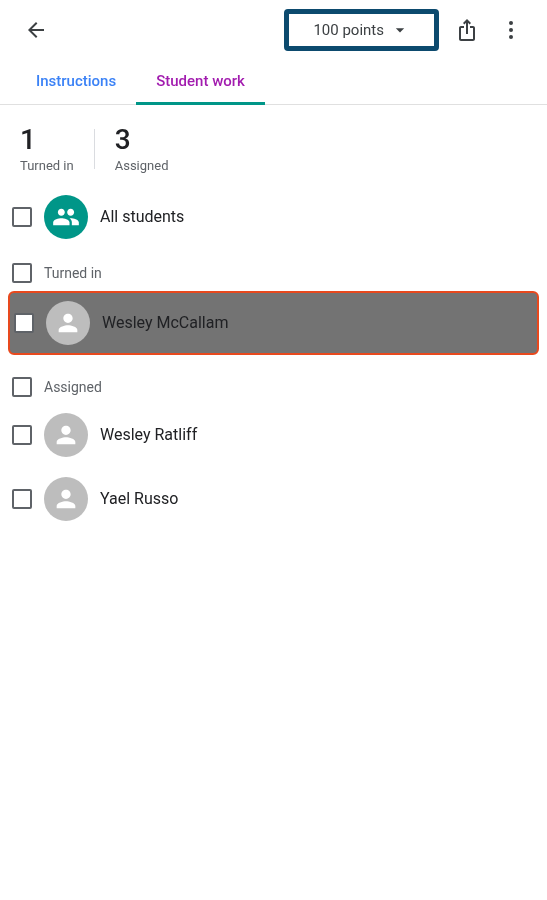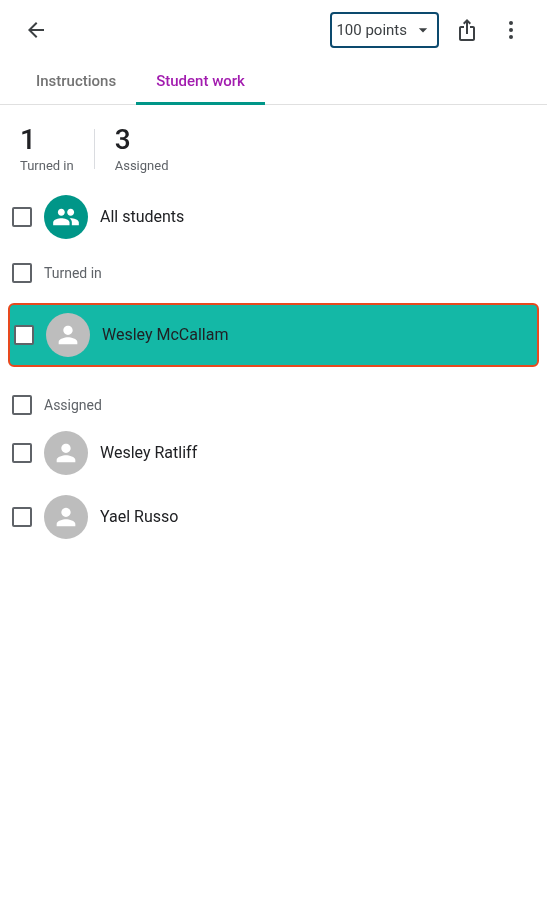--- a/index.html
+++ b/index.html
@@ -25,23 +25,23 @@
       align-items: center;
       justify-content: center;
       cursor: pointer;
       border-radius: 50%;
       flex-shrink: 0;
     }
     .header-spacer { flex: 1; }
     .points-dropdown {
       display: flex;
       align-items: center;
-      border: 2px solid #0c4a6e;
+      border: 5px solid #0c4a6e;
       border-radius: 4px;
-      padding: 6px 4px;
+      padding: 6px 24px;
       cursor: pointer;
       background: #fff;
       gap: 6px;
       font-size: 15px;
       color: #3c4043;
     }
     .header-icons {
       display: flex;
       align-items: center;
       margin-left: 8px;
@@ -59,21 +59,21 @@
 
     
     .tabs {
       display: flex;
       border-bottom: 1px solid #e0e0e0;
       padding: 0 16px;
     }
     .tab {
       padding: 12px 20px;
       font-size: 15px;
-      color: #737373;
+      color: #3b82f6;
       cursor: pointer;
       border-bottom: 3px solid transparent;
       margin-bottom: -1px;
       font-weight: 500;
     }
     .tab.active {
       color: #a21caf;
       border-bottom: 3px solid #009688;
     }
 
@@ -134,22 +134,22 @@
       align-items: center;
       padding: 10px 4px;
       gap: 12px;
       cursor: pointer;
     }
 
     .student-row.highlighted {
       border: 2px solid #e8491e;
       border-radius: 6px;
       padding: 8px 4px;
-      margin: 14px 0;
-      background: #14b8a6;
+      margin: 2px 0;
+      background: #737373;
     }
 
     
     .checkbox {
       width: 20px;
       height: 20px;
       border: 2px solid #5f6368;
       border-radius: 2px;
       flex-shrink: 0;
       cursor: pointer;

